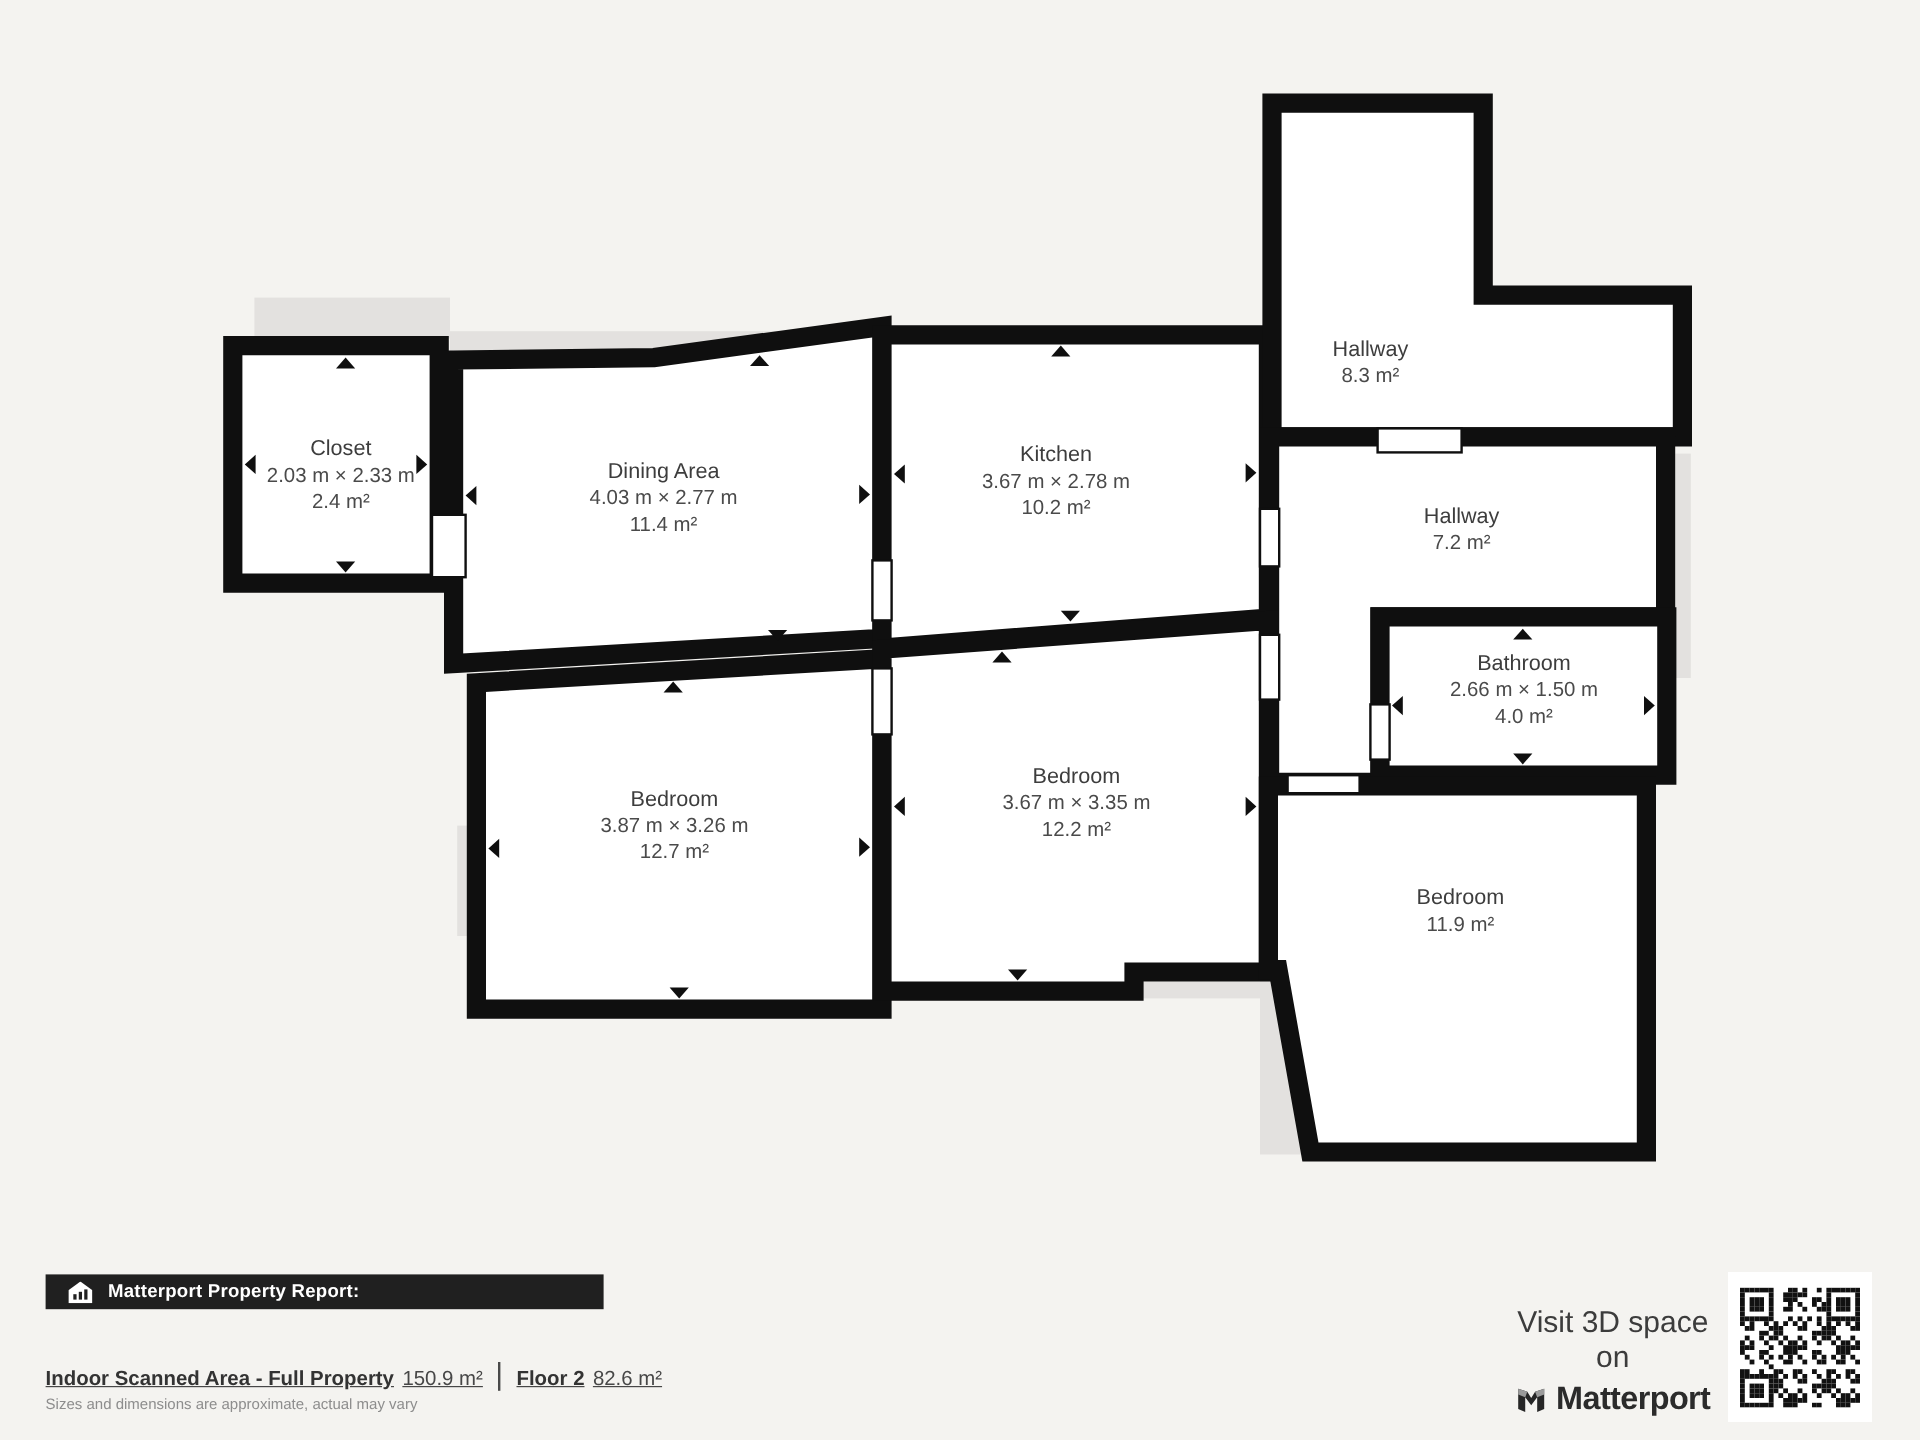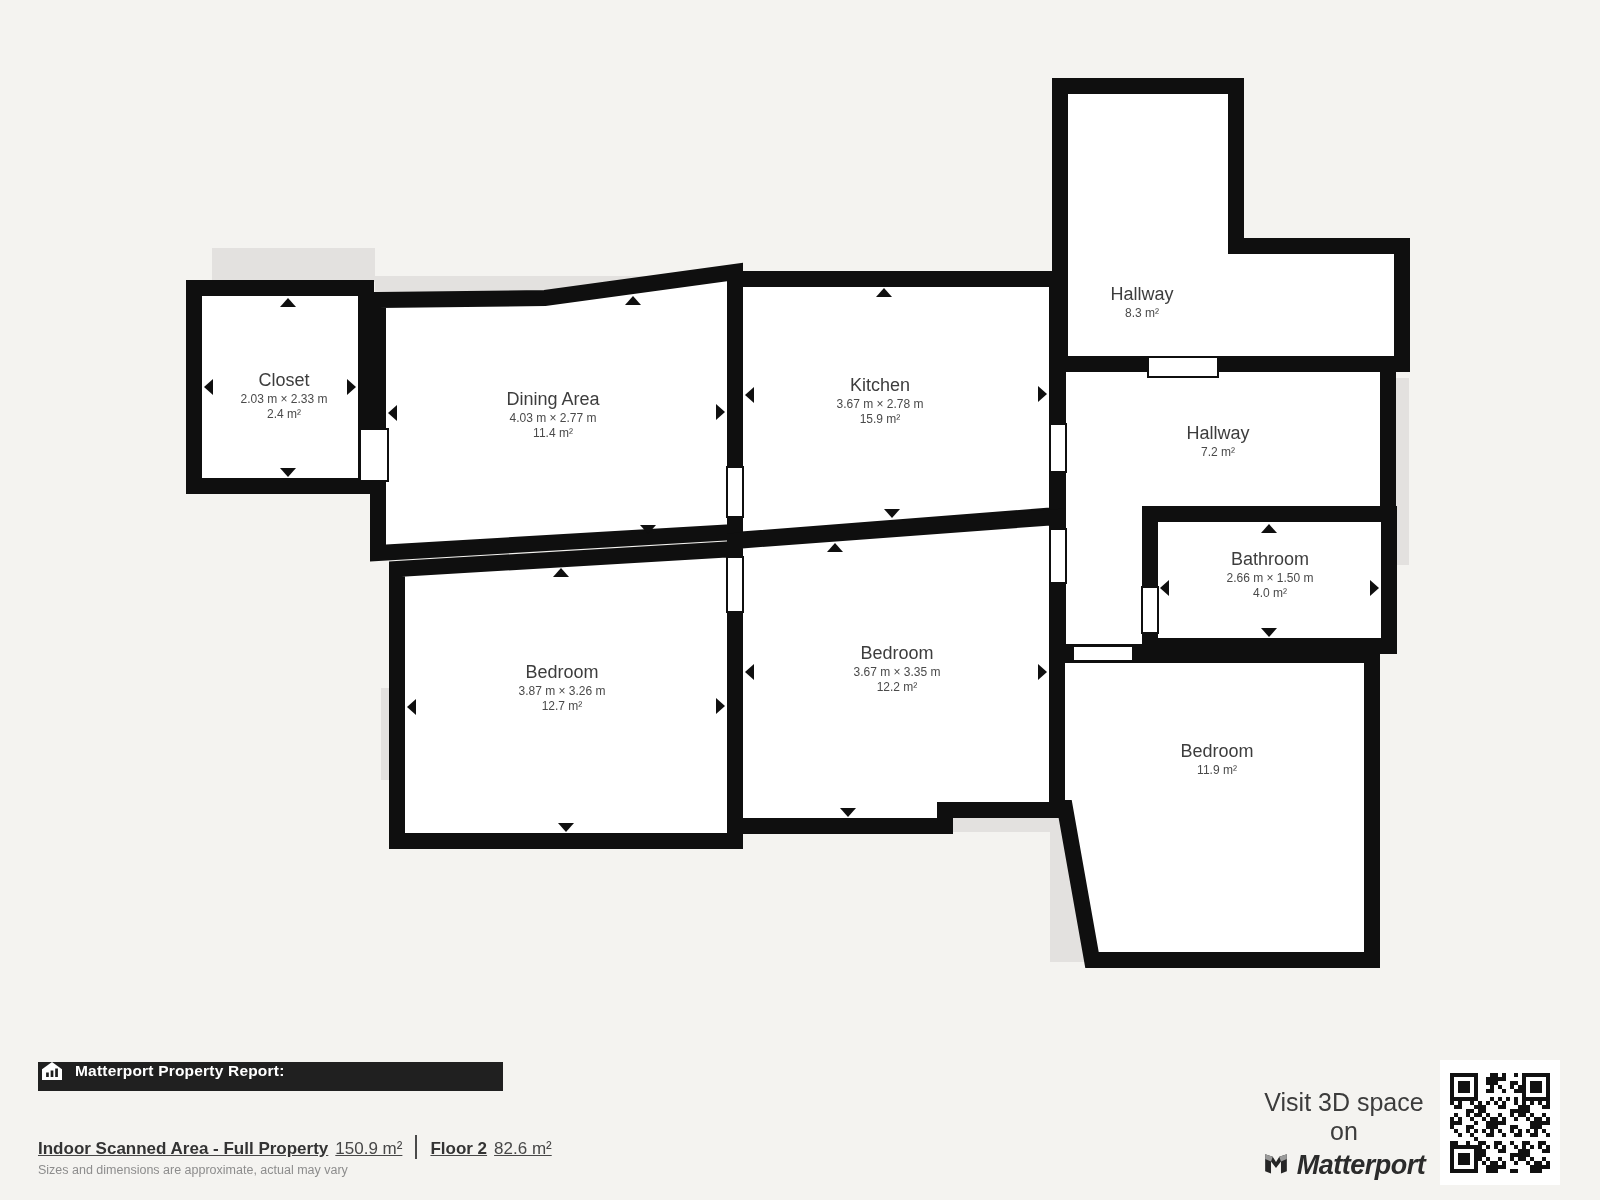--- a/index.html
+++ b/index.html
@@ -1,35 +1,35 @@
 <!DOCTYPE html>
 <html><head>
 <meta charset="utf-8">
 <style>
   html,body{margin:0;padding:0;background:#f4f3f0;}
   #page{position:relative;width:1600px;height:1200px;background:#f4f3f0;overflow:hidden;
         font-family:"Liberation Sans", sans-serif;}
   #plan-svg{position:absolute;left:0;top:0;}
   .room-label{position:absolute;transform:translate(-50%,-50%);text-align:center;white-space:nowrap;}
   .room-name{font-size:18px;font-weight:normal;color:#3d3d3d;line-height:1.25;}
-  .room-dims,.room-area{font-size:12px;color:#4a4a4a;line-height:1.32;}
+  .room-dims,.room-area{font-size:17px;color:#4a4a4a;line-height:1.32;}
   
   #report-bar{position:absolute;left:38px;top:1062px;width:465px;height:29px;background:#202020;
-              display:flex;align-items:flex-start;padding-left:4px;box-sizing:border-box;}
+              display:flex;align-items:center;padding-left:19px;box-sizing:border-box;}
   #report-bar .bar-text{color:#ffffff;font-size:15.5px;font-weight:bold;margin-left:13px;letter-spacing:.2px;}
   #property-title{position:absolute;left:38px;top:1096px;font-size:23px;font-weight:bold;color:#2c2c2c;}
   #stats-line{position:absolute;left:38px;top:1135px;font-size:17px;color:#474747;display:flex;align-items:flex-end;text-decoration:underline;}
   #stats-line .lbl{font-weight:bold;color:#333333;}
   #stats-line .val{margin-left:7px;color:#474747;}
   #stats-line .divider{display:inline-block;width:2px;height:24px;background:#4a4a4a;margin:0 13px;}
   #disclaimer{position:absolute;left:38px;top:1163px;font-size:12.5px;color:#8d8d8d;}
   
   #visit-block{position:absolute;left:1256px;top:1088px;width:176px;text-align:center;}
   #visit-text{font-size:25px;color:#3c3c3c;}
-  #brand-row{margin-top:4px;display:flex;justify-content:center;font-style:italic;}
+  #brand-row{margin-top:4px;display:flex;align-items:center;justify-content:center;}
   #brand-name{font-size:27px;font-weight:bold;color:#2b2b2b;letter-spacing:-0.5px;margin-left:8px;}
   #qr-box{position:absolute;left:1440px;top:1060px;width:120px;height:125px;background:#ffffff;
           display:flex;align-items:center;justify-content:center;}
 </style>
 </head>
 <body>
 
 <div id="page">
 
   <svg id="plan-svg" width="1600" height="1200" viewBox="0 0 1600 1200">
@@ -107,21 +107,21 @@
 
   <div class="room-label" style="left:553px;top:415px">
     <div class="room-name">Dining Area</div>
     <div class="room-dims">4.03 m × 2.77 m</div>
     <div class="room-area">11.4 m²</div>
   </div>
 
   <div class="room-label" style="left:880px;top:401px">
     <div class="room-name">Kitchen</div>
     <div class="room-dims">3.67 m × 2.78 m</div>
-    <div class="room-area">15.9 m²</div>
+    <div class="room-area">10.2 m²</div>
   </div>
 
   <div class="room-label" style="left:1142px;top:302px">
     <div class="room-name">Hallway</div>
     <div class="room-area">8.3 m²</div>
   </div>
 
   <div class="room-label" style="left:1218px;top:441px">
     <div class="room-name">Hallway</div>
     <div class="room-area">7.2 m²</div>

